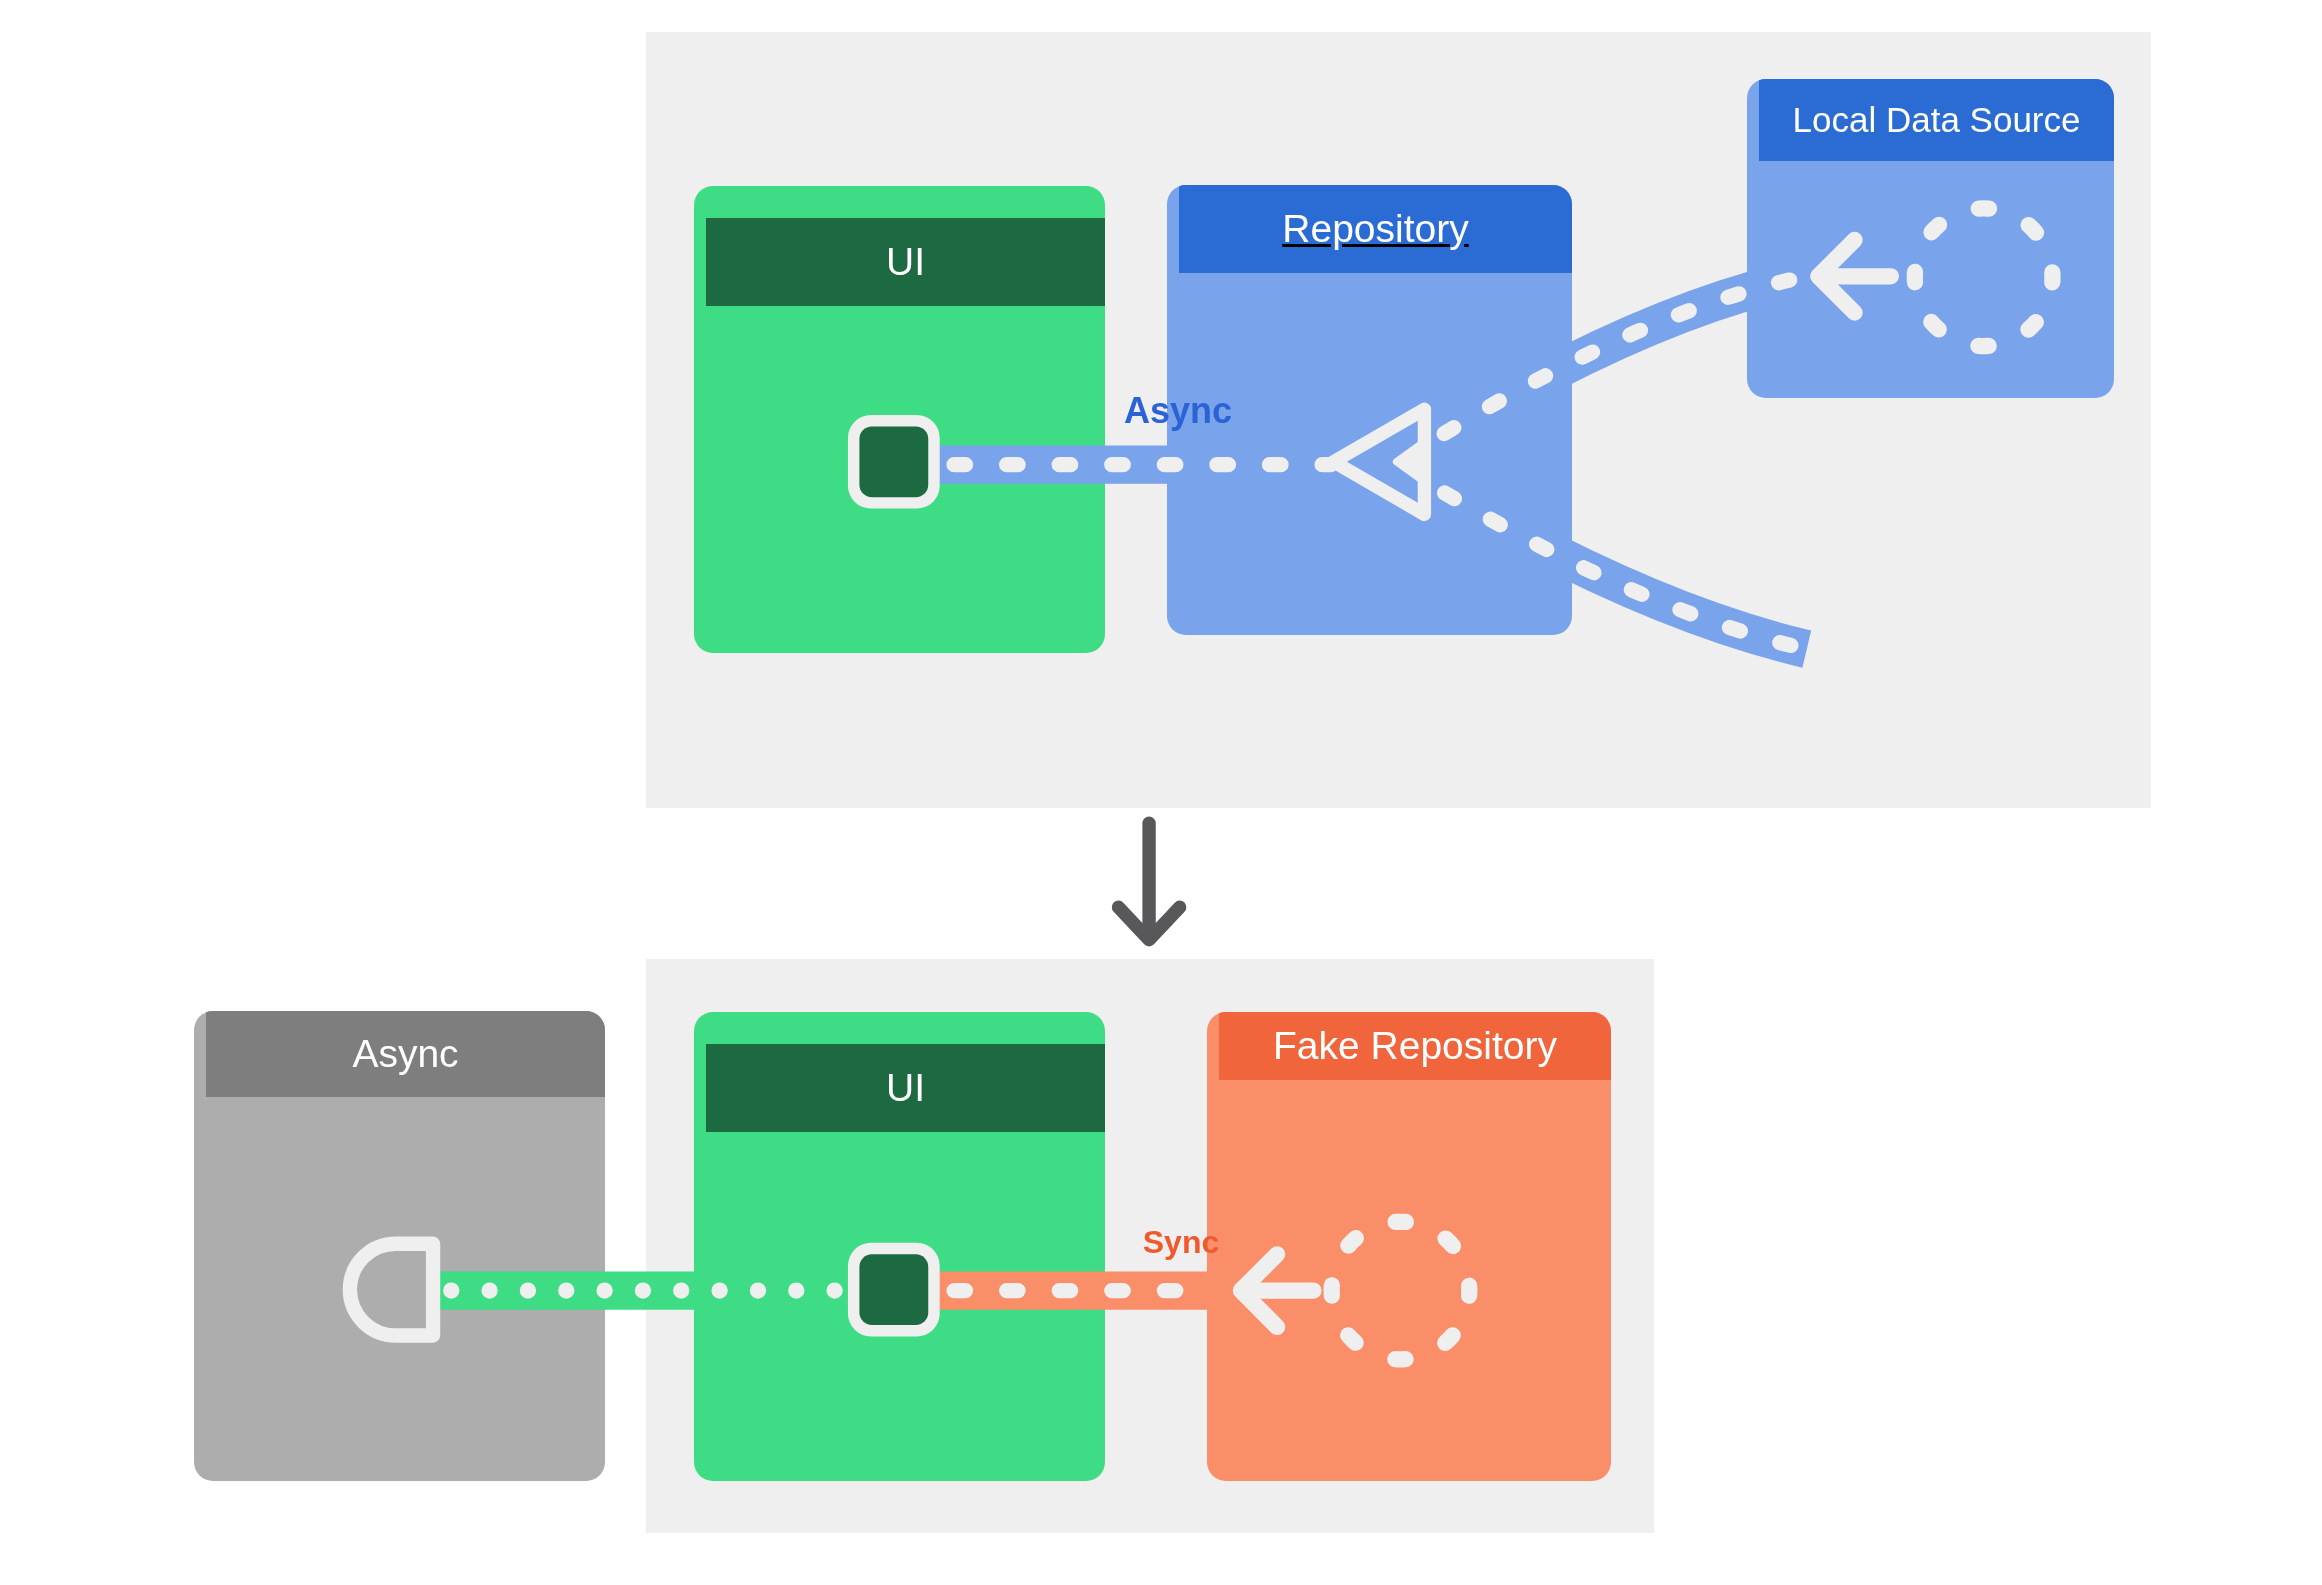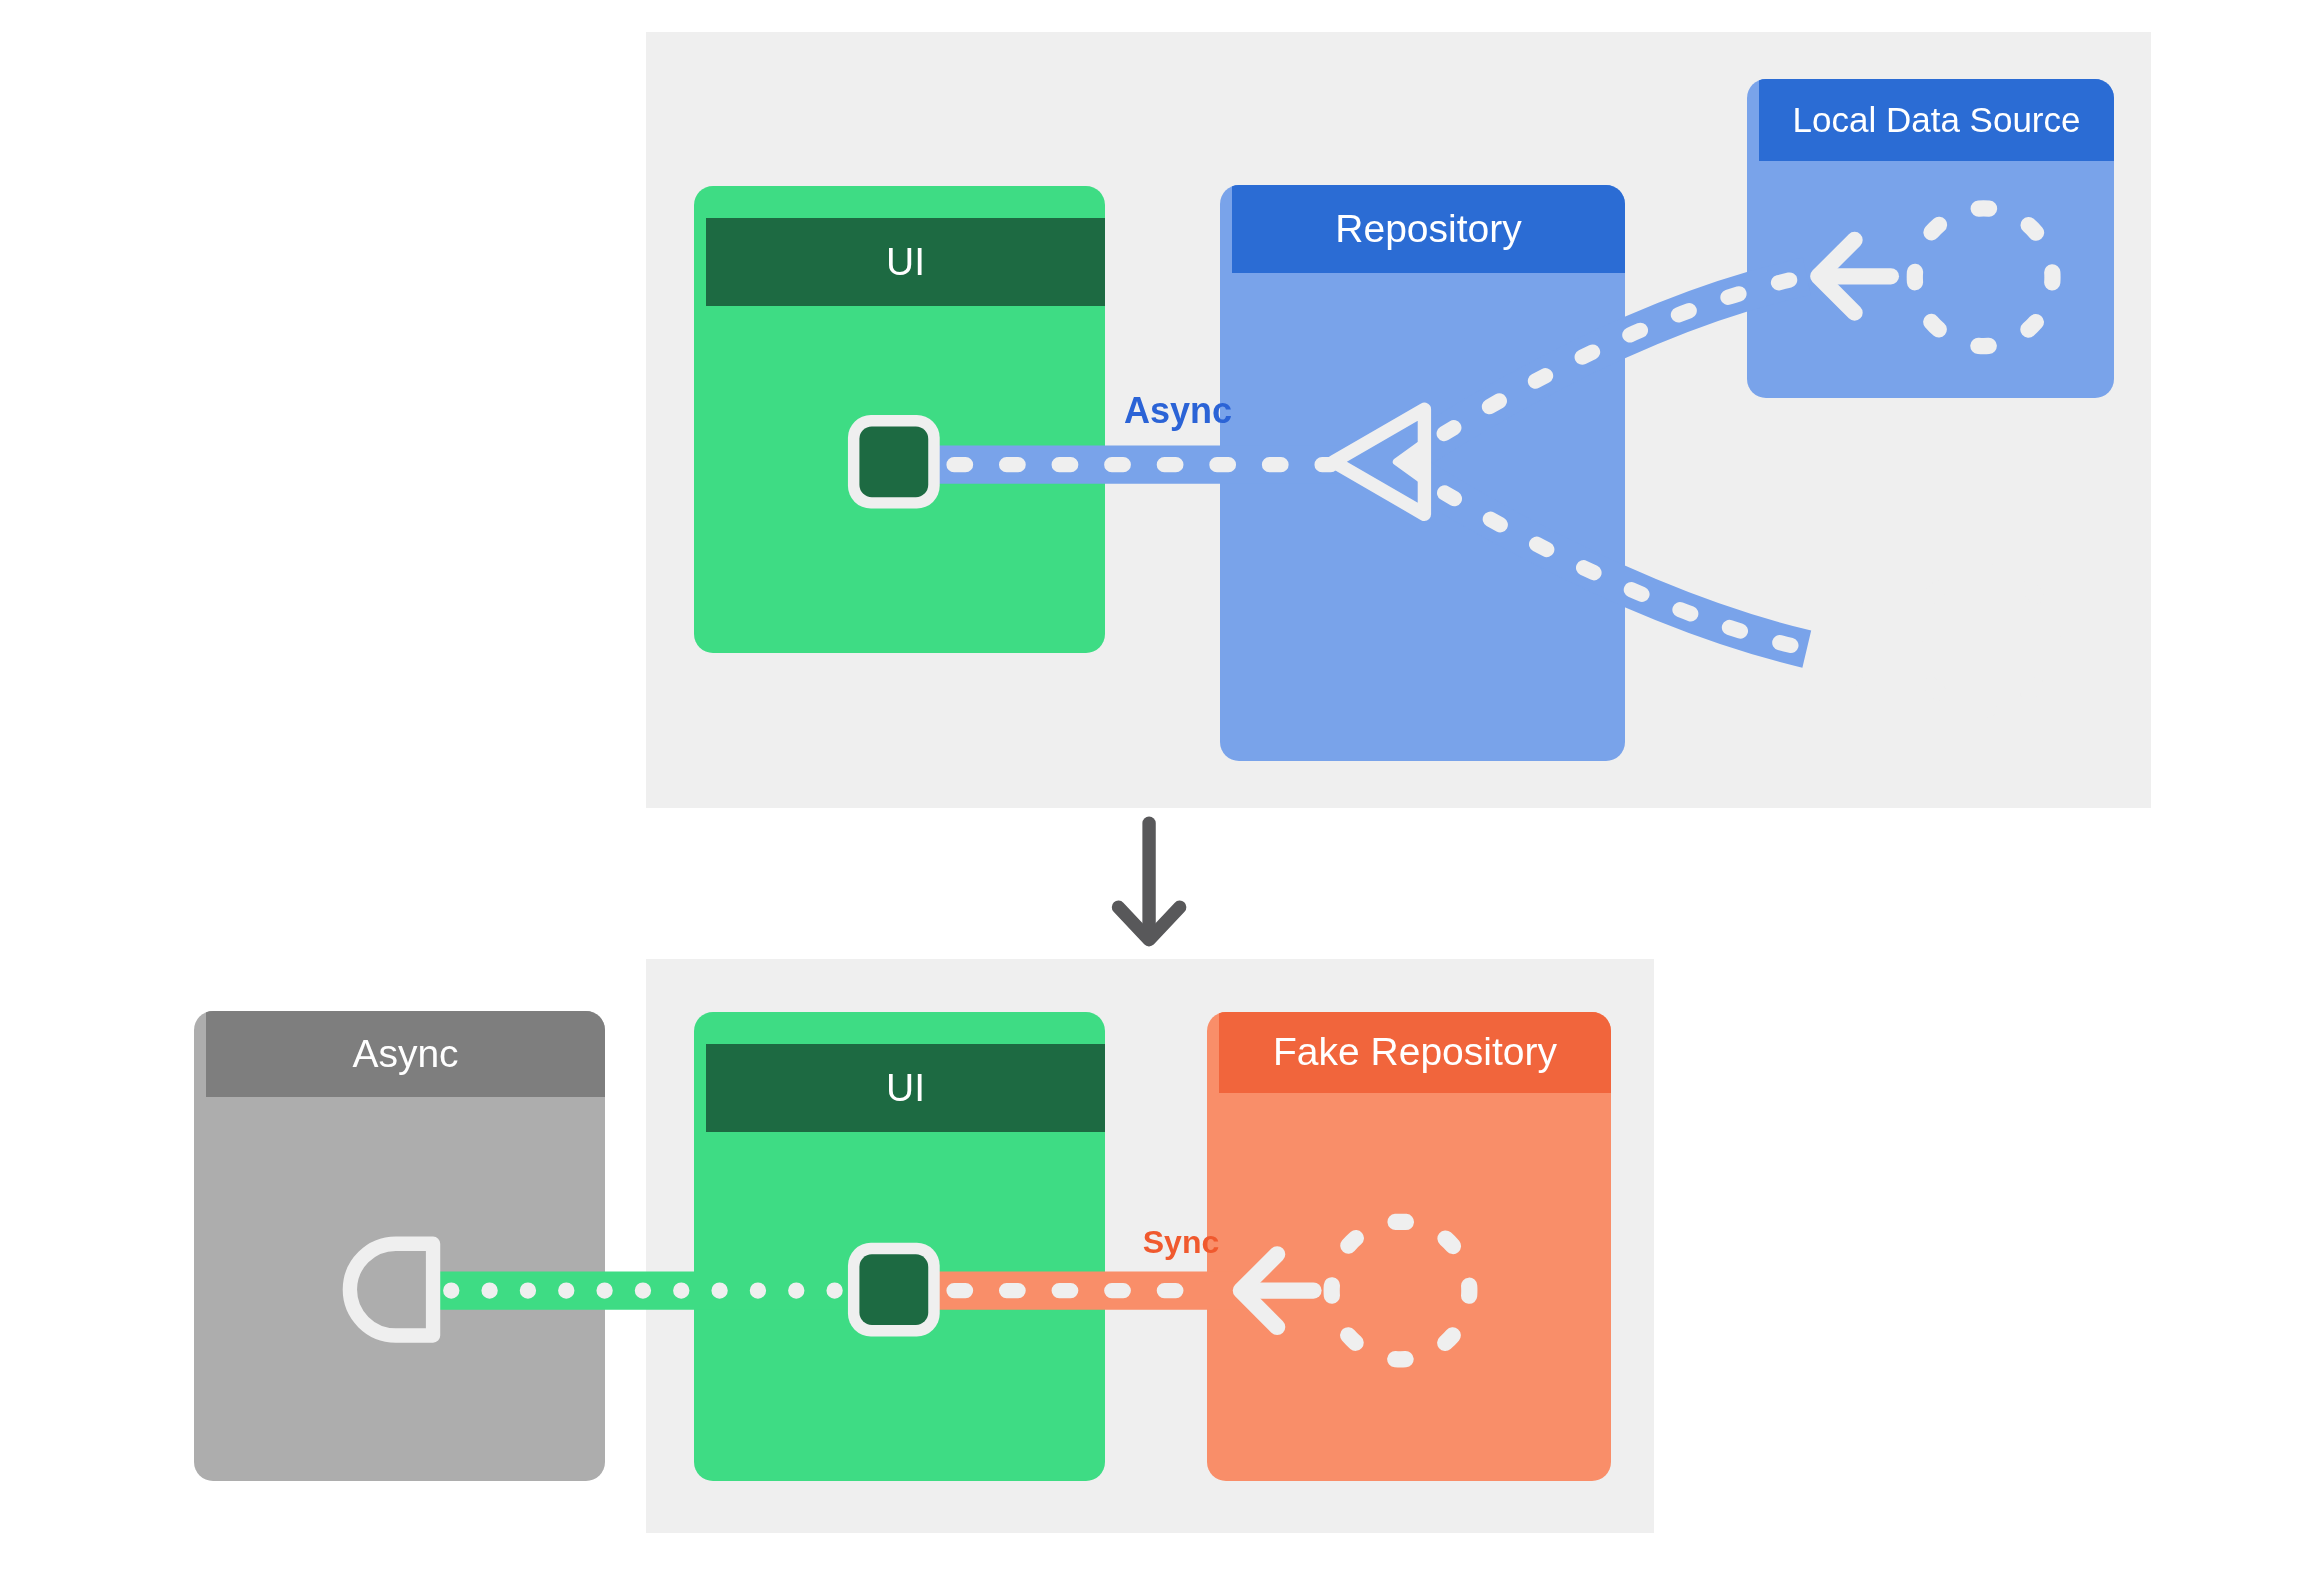--- a/index.html
+++ b/index.html
@@ -36,21 +36,21 @@
 
   <div class="panel" style="left:646px;top:32px;width:1505px;height:776px;"></div>
   <div class="panel" style="left:646px;top:959px;width:1008px;height:574px;"></div>
 
   <div class="card c-green" style="left:694px;top:186px;width:399px;height:467px;">
     <div class="hd" style="height:88px;">
       <span>UI</span>
     </div>
   </div>
 
-  <div class="card c-blue" style="left:1220px;top:185px;width:393px;height:576px;">
+  <div class="card c-blue" style="left:1167px;top:185px;width:393px;height:450px;text-decoration:underline;">
     <div class="hd" style="height:88px;">
       <span>Repository</span>
     </div>
   </div>
 
   <div class="card c-blue sm" style="left:1747px;top:79px;width:355px;height:319px;">
     <div class="hd" style="height:82px;">
       <span>Local Data Source</span>
     </div>
   </div>
@@ -62,21 +62,21 @@
     </div>
   </div>
 
   <div class="card c-green" style="left:694px;top:1012px;width:399px;height:469px;">
     <div class="hd" style="height:88px;">
       <span>UI</span>
     </div>
   </div>
 
   <div class="card c-orange" style="left:1207px;top:1012px;width:392px;height:469px;">
-    <div class="hd" style="height:81px;">
+    <div class="hd" style="height:68px;">
       <span>Fake Repository</span>
     </div>
   </div>
 
   <div class="conn-label" id="async-label">Async</div>
   <div class="conn-label" id="sync-label">Sync</div>
 
   <svg class="overlay" width="2323" height="1586" viewBox="0 0 2430 1659">
 
     <g>

